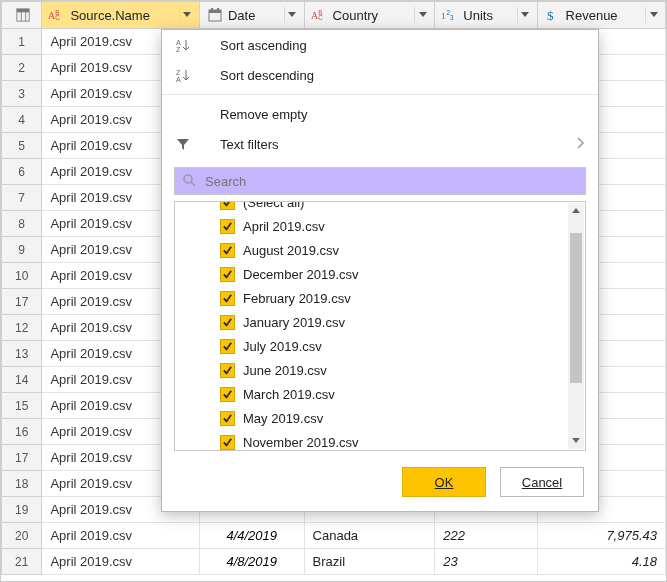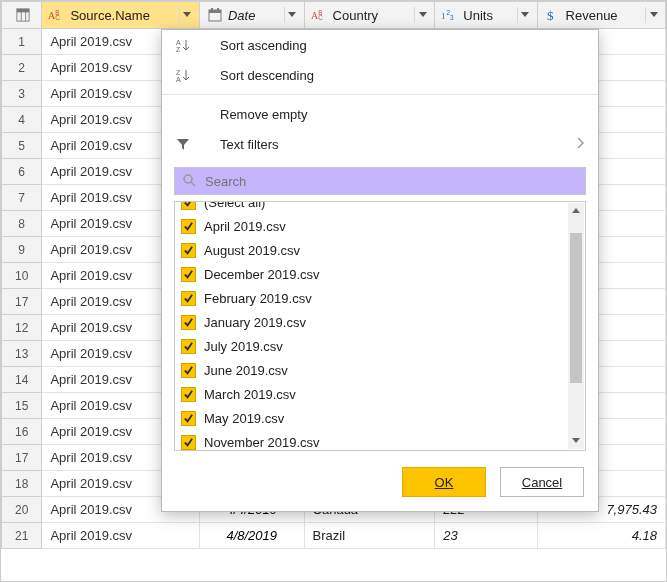--- a/index.html
+++ b/index.html
@@ -126,20 +126,21 @@
     position: absolute;
     left: 8px; top: 6px;
     color: #999;
   }
   .popup .list-box {
     margin: 0 12px 10px 12px;
     border: 1px solid #c8c8c8;
     height: 250px;
     overflow: hidden;
     position: relative;
+    padding-left: 39px;
   }
   .popup .list-inner {
     padding: 0 6px 4px 6px;
   }
   .popup .list-inner.truncated {
     margin-top: -12px;
   }
   .popup .opt {
     display: flex;
     align-items: center;
@@ -189,21 +190,21 @@
     display: inline-flex;
     align-items: center;
     justify-content: center;
     cursor: default;
   }
   .popup .btn.primary {
     background: #ffc400;
     border-color: #e0ac00;
   }
   th.col-src { width: 118px; }
-  th.col-date { width: 88px; font-style: italic; }
+  th.col-date { width: 88px; }
   th.col-country { width:110px; }
   th.col-units { width: 86px; }
   th.col-rev { width: 108px; }
 </style>
 </head>
 <body>
 
 <table class="grid">
   <thead>
     <tr class="header-row">
@@ -435,20 +436,28 @@
       <tr>
         <td class="rownum">17</td>
         <td class="row-cell src-cell">April 2019.csv</td>
         <td class="row-cell date-cell"></td>
         <td class="row-cell country-cell"></td>
         <td class="row-cell units-cell"></td>
         <td class="row-cell rev-cell"></td>
       </tr>
       <tr>
         <td class="rownum">18</td>
+        <td class="row-cell src-cell">April 2019.csv</td>
+        <td class="row-cell date-cell"></td>
+        <td class="row-cell country-cell"></td>
+        <td class="row-cell units-cell"></td>
+        <td class="row-cell rev-cell"></td>
+      </tr>
+      <tr>
+        <td class="rownum">19</td>
         <td class="row-cell src-cell">April 2019.csv</td>
         <td class="row-cell date-cell"></td>
         <td class="row-cell country-cell"></td>
         <td class="row-cell units-cell"></td>
         <td class="row-cell rev-cell"></td>
       </tr>
       <tr>
         <td class="rownum">20</td>
         <td class="row-cell src-cell">April 2019.csv</td>
         <td class="row-cell date-cell">4/4/2019</td>

